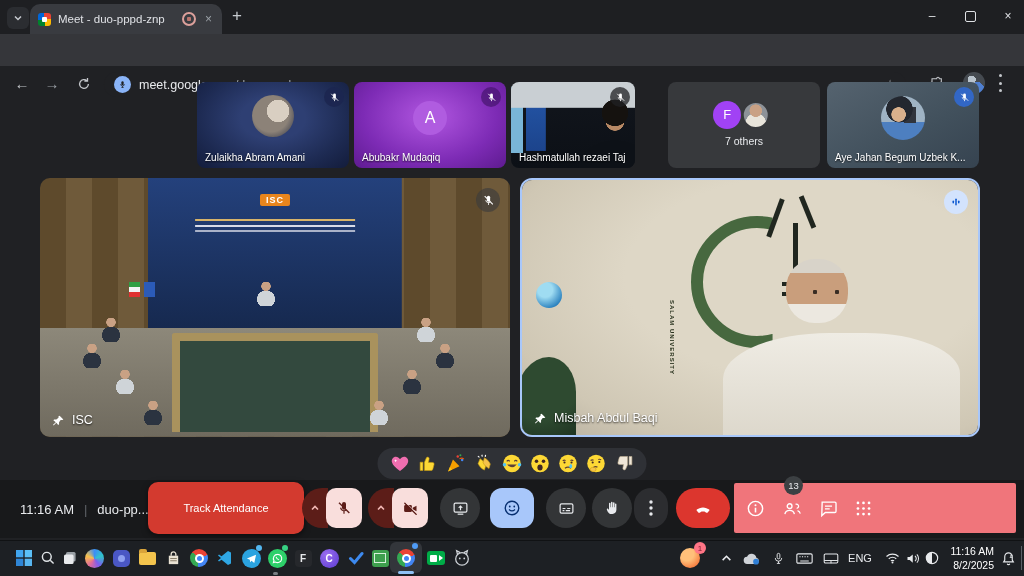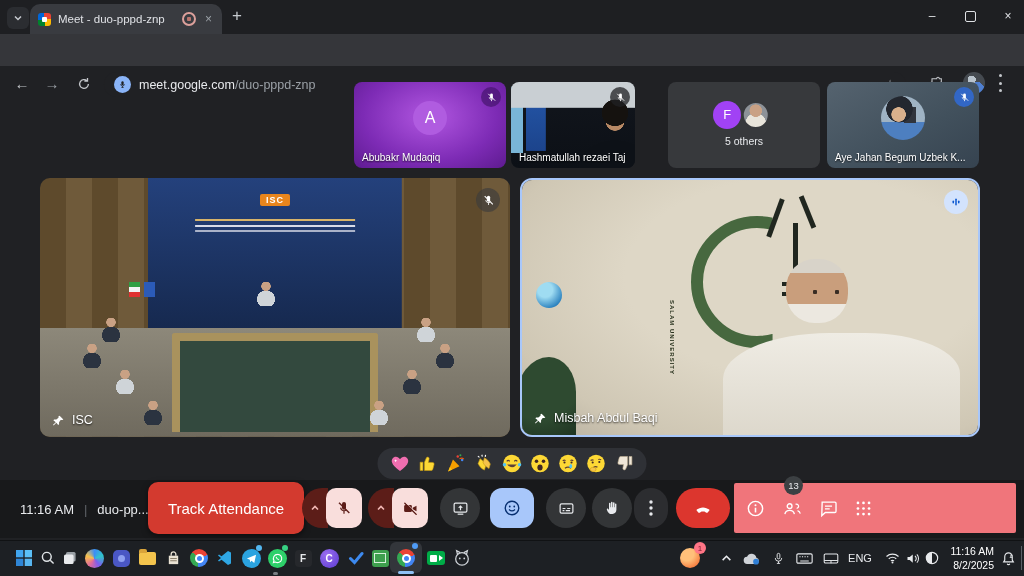--- a/index.html
+++ b/index.html
@@ -141,21 +141,21 @@
   .reactbar{left:50%;top:448px;transform:translateX(-50%);height:31px;border-radius:16px;
     background:#2f3136;display:flex;align-items:center;gap:7px;padding:0 12px;}
   .emoji{width:21px;height:21px;display:block;}
 
   
   .controlbar{left:0;top:480px;width:1024px;height:58px;background:#18191b;}
   .ctltime{left:20px;top:0;height:58px;display:flex;align-items:center;gap:10px;
     font-size:13px;color:#e8eaed;}
   .ctldiv{color:#5f6368;}
   .trackbtn{left:148px;top:482px;width:156px;height:52px;background:#d33a2f;border-radius:10px;
-    color:#fff;font-size:15px;display:flex;align-items:center;justify-content:center;
+    color:#fff;font-size:11px;display:flex;align-items:center;justify-content:center;
     box-shadow:0 2px 6px rgba(0,0,0,.5);}
   .cgroup{top:488px;height:40px;}
   .chev{position:absolute;left:0;top:0;width:26px;height:40px;background:#5c1d18;
     border-radius:20px 0 0 20px;display:flex;align-items:center;justify-content:center;}
   .offbtn{position:absolute;left:24px;top:0;width:36px;height:40px;background:#f9dedc;
     border-radius:10px;display:flex;align-items:center;justify-content:center;}
   .roundbtn{top:488px;width:40px;height:40px;border-radius:50%;background:#333537;
     display:flex;align-items:center;justify-content:center;}
   .emojibtnbar{left:490px;top:488px;width:44px;height:40px;border-radius:12px;background:#a8c7fa;
     display:flex;align-items:center;justify-content:center;}
@@ -243,20 +243,32 @@
     </div>
     <div class="abs avatarbtn"></div>
     <div class="abs dots3">
         <b></b>
         <b></b>
         <b></b>
       </div>
   </div>
 
 
+  <div class="abs tile" style="left:197px;width:152px">
+    <div class="zulbg"></div>
+    <div class="zulav"></div>
+    <span class="chip" style="background:rgba(28,38,80,.9)">
+      <svg width="11" height="11" viewBox="0 0 24 24">
+          <path d="M12 14.5a3 3 0 0 0 3-3V6a3 3 0 0 0-6 0v5.5a3 3 0 0 0 3 3z" fill="#fff"></path>
+          <path d="M7 11.5a5 5 0 0 0 8.6 3M12 17v3" stroke="#fff" stroke-width="1.8" fill="none"></path>
+          <line x1="5" y1="4" x2="20" y2="19" stroke="#fff" stroke-width="2"></line>
+        </svg>
+    </span>
+    <span class="tname">Zulaikha Abram Amani</span>
+  </div>
 
   <div class="abs tile" style="left:354px;width:152px">
     <div class="abubg"></div>
     <div class="lettercircle" style="width:34px;height:34px;background:#b05ce0;font-size:16px">A</div>
     <span class="chip" style="background:rgba(70,20,110,.7)">
       <svg width="11" height="11" viewBox="0 0 24 24">
           <path d="M12 14.5a3 3 0 0 0 3-3V6a3 3 0 0 0-6 0v5.5a3 3 0 0 0 3 3z" fill="#fff"></path>
           <path d="M7 11.5a5 5 0 0 0 8.6 3M12 17v3" stroke="#fff" stroke-width="1.8" fill="none"></path>
           <line x1="5" y1="4" x2="20" y2="19" stroke="#fff" stroke-width="2"></line>
         </svg>
@@ -274,21 +286,21 @@
           <line x1="5" y1="4" x2="20" y2="19" stroke="#fff" stroke-width="2"></line>
         </svg>
     </span>
     <span class="tname">Hashmatullah rezaei Taj</span>
   </div>
 
   <div class="abs tile" style="left:668px;width:152px">
     <div class="othersbg"></div>
     <div class="lettercircle fcircle">F</div>
     <div class="photocircle"></div>
-    <span class="othertxt">5 others</span>
+    <span class="othertxt">7 others</span>
   </div>
 
   <div class="abs tile" style="left:827px;width:152px">
     <div class="ayebg"></div>
     <div class="ayeav"></div>
     <span class="chip" style="background:rgba(47,107,216,.85)">
       <svg width="11" height="11" viewBox="0 0 24 24">
           <path d="M12 14.5a3 3 0 0 0 3-3V6a3 3 0 0 0-6 0v5.5a3 3 0 0 0 3 3z" fill="#fff"></path>
           <path d="M7 11.5a5 5 0 0 0 8.6 3M12 17v3" stroke="#fff" stroke-width="1.8" fill="none"></path>
           <line x1="5" y1="4" x2="20" y2="19" stroke="#fff" stroke-width="2"></line>

